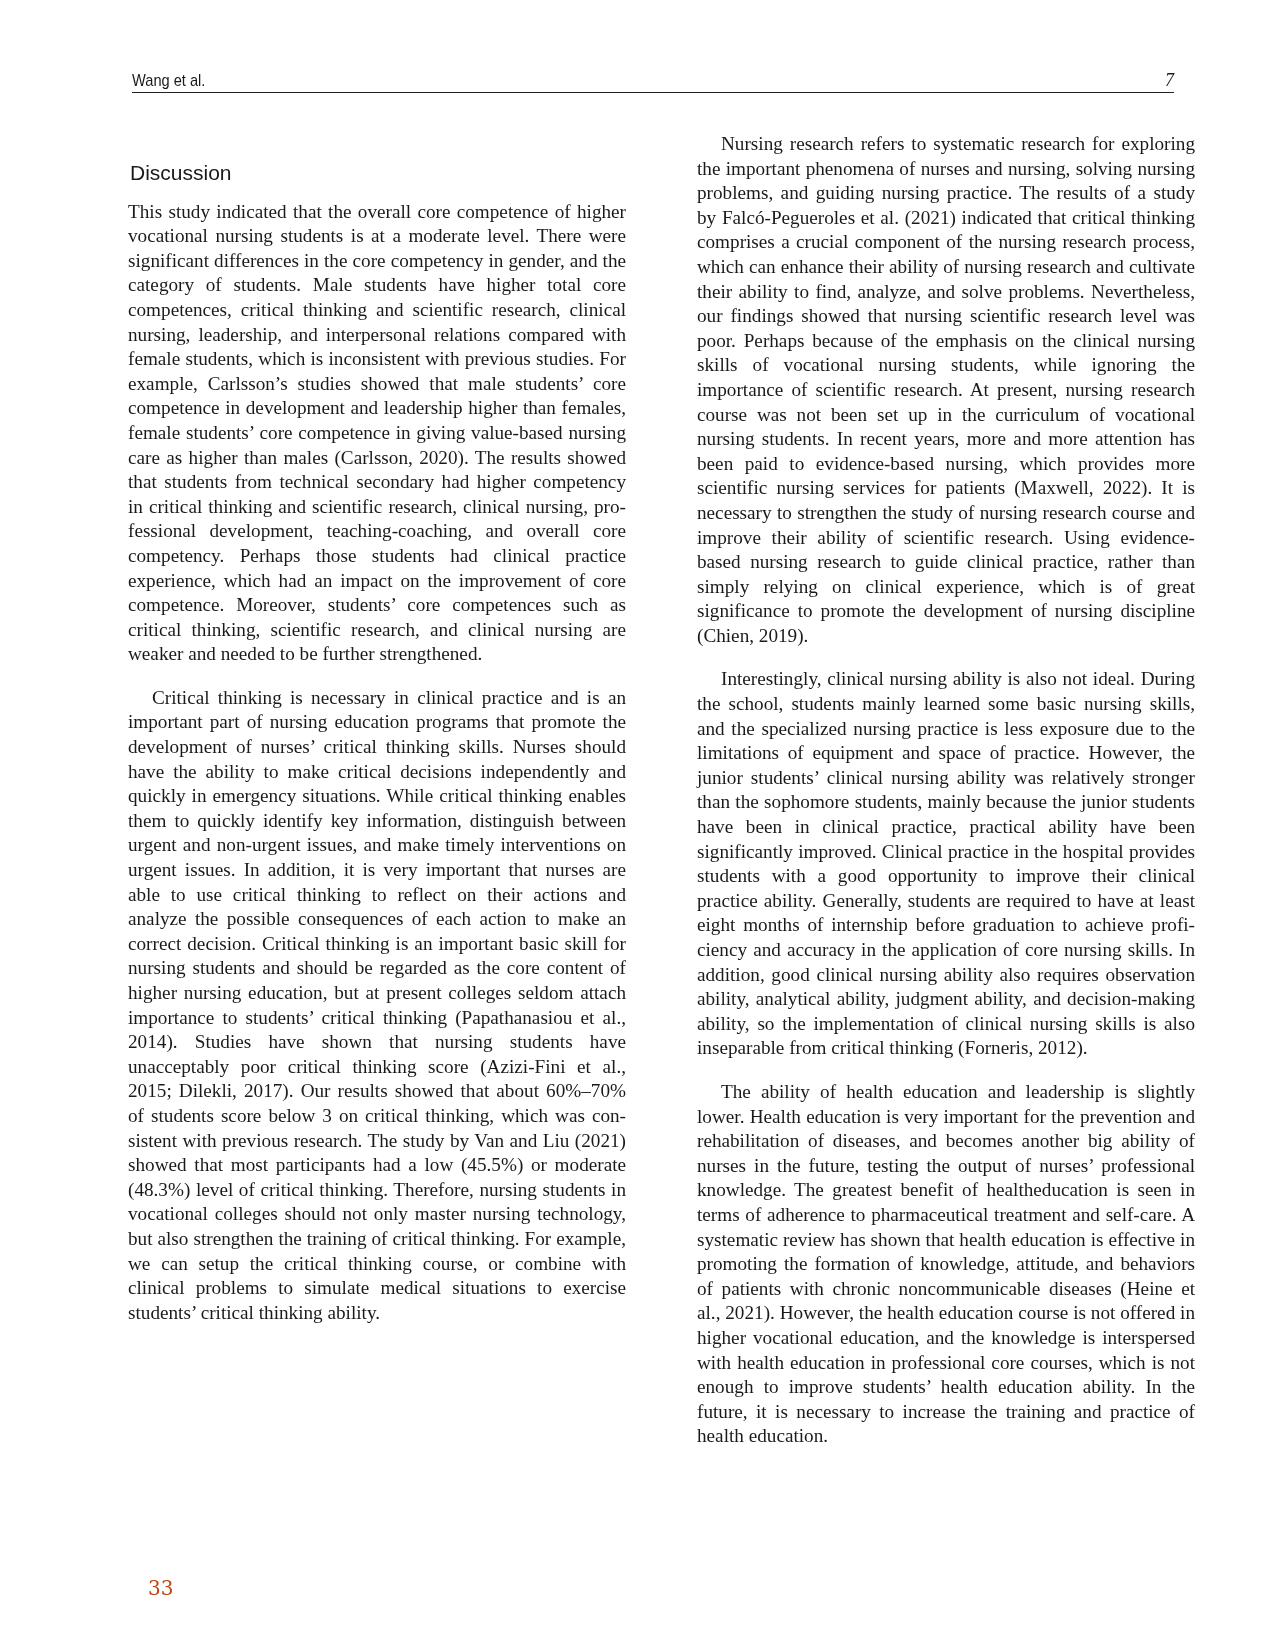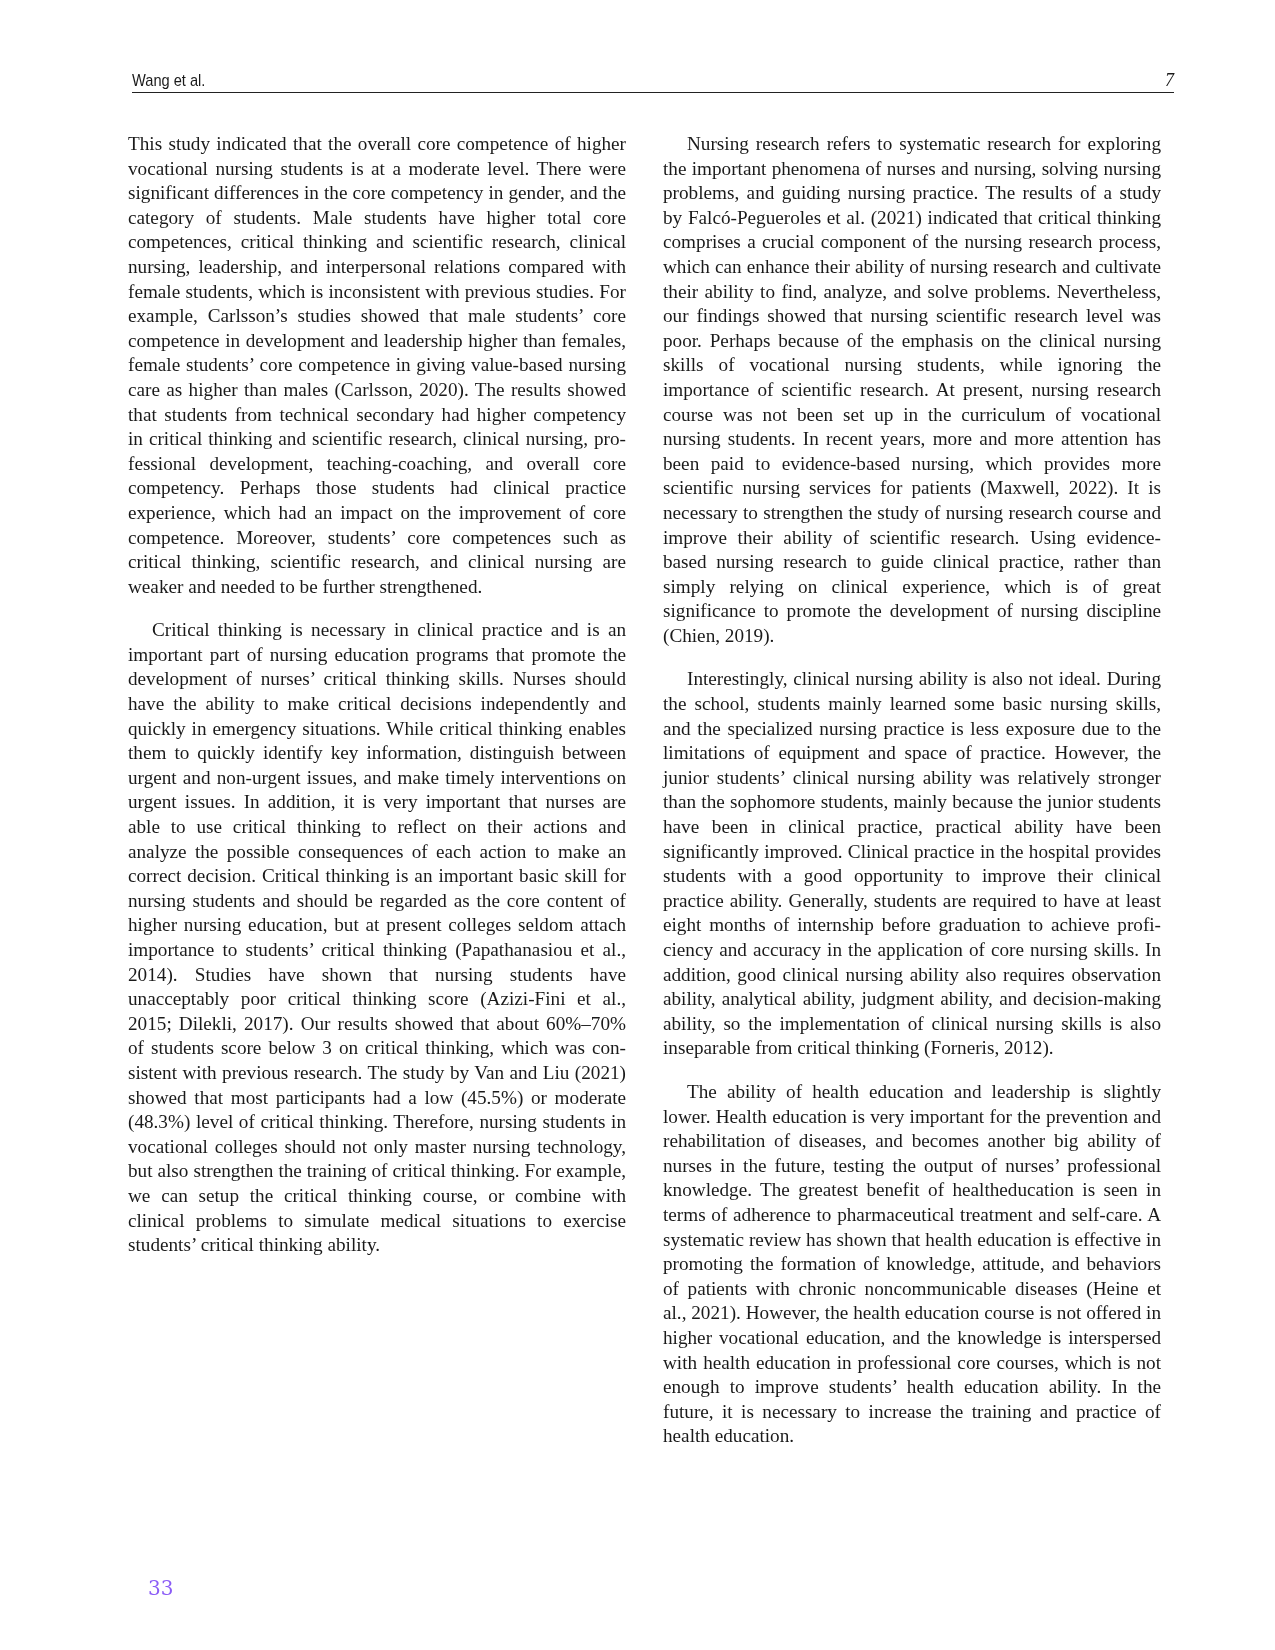--- a/index.html
+++ b/index.html
@@ -2,36 +2,37 @@
 <html><head>
 <meta charset="utf-8">
 <style>
   html, body { margin: 0; padding: 0; background: #ffffff; }
   body { width: 1275px; height: 1650px; position: relative; overflow: hidden; color: #1a1a1a; }
   .header { position: absolute; left: 132px; top: 68px; width: 1042px; height: 24px; border-bottom: 1.5px solid #222; }
   .header .author { position: absolute; left: 0; bottom: 1px; font-family: "Liberation Sans", sans-serif; font-size: 17px; transform: scaleX(0.86); transform-origin: left bottom; }
   .header .pnum { position: absolute; right: 0; bottom: 1px; font-family: "Liberation Serif", serif; font-size: 18px; font-style: italic; }
   .col { position: absolute; top: 132px; width: 498px; font-family: "Liberation Serif", serif; font-size: 19.2px; line-height: 24.6px; text-align: justify; hyphens: manual; }
   .col-left { left: 128px; }
-  .col-right { left: 663px; }
+  .col-right { left: 697px; }
   .col p { margin: 0; }
   .col p.indent { text-indent: 24px; }
   .col p + p { margin-top: 19px; }
   .heading { font-family: "Liberation Sans", sans-serif; font-size: 21px; margin: 29px 0 14px 2px; font-weight: normal; }
-  .footer-num { position: absolute; left: 148px; top: 1576px; font-family: "DejaVu Serif", serif; font-size: 20px; color: #8b5cf6; }
+  .footer-num { position: absolute; left: 148px; top: 1576px; font-family: "DejaVu Serif", serif; font-size: 20px; color: #c2410c; }
 </style>
 </head>
 <body>
 
 <div class="header">
   <span class="author">Wang et al.</span>
   <span class="pnum">7</span>
 </div>
 
 <div class="col col-left">
+  <h2 class="heading">Discussion</h2>
   <p>This study indicated that the overall core competence of higher vocational nursing students is at a moderate level. There were significant differences in the core competency in gender, and the category of students. Male students have higher total core competences, critical thinking and scientific research, clinical nursing, leadership, and interpersonal rela­tions compared with female students, which is inconsistent with previous studies. For example, Carlsson’s studies showed that male students’ core competence in development and leadership higher than females, female students’ core competence in giving value-based nursing care as higher than males (Carlsson, 2020). The results showed that stu­dents from technical secondary had higher competency in critical thinking and scientific research, clinical nursing, pro­fessional development, teaching-coaching, and overall core competency. Perhaps those students had clinical practice experience, which had an impact on the improvement of core competence. Moreover, students’ core competences such as critical thinking, scientific research, and clinical nursing are weaker and needed to be further strengthened.</p>
   <p class="indent">Critical thinking is necessary in clinical practice and is an important part of nursing education programs that promote the development of nurses’ critical thinking skills. Nurses should have the ability to make critical decisions indepen­dently and quickly in emergency situations. While critical thinking enables them to quickly identify key information, distinguish between urgent and non-urgent issues, and make timely interventions on urgent issues. In addition, it is very important that nurses are able to use critical thinking to reflect on their actions and analyze the possible conse­quences of each action to make an correct decision. Critical thinking is an important basic skill for nursing students and should be regarded as the core content of higher nursing edu­cation, but at present colleges seldom attach importance to students’ critical thinking (Papathanasiou et al., 2014). Studies have shown that nursing students have unacceptably poor critical thinking score (Azizi-Fini et al., 2015; Dilekli, 2017). Our results showed that about 60%–70% of students score below 3 on critical thinking, which was con­sistent with previous research. The study by Van and Liu (2021) showed that most participants had a low (45.5%) or moderate (48.3%) level of critical thinking. Therefore, nursing students in vocational colleges should not only master nursing technology, but also strengthen the training of critical thinking. For example, we can setup the critical think­ing course, or combine with clinical problems to simulate medical situations to exercise students’ critical thinking ability.</p>
 </div>
 
 <div class="col col-right">
   <p class="indent">Nursing research refers to systematic research for explor­ing the important phenomena of nurses and nursing, solving nursing problems, and guiding nursing practice. The results of a study by Falcó-Pegueroles et al. (2021) indicated that critical thinking comprises a crucial component of the nursing research process, which can enhance their ability of nursing research and cultivate their ability to find, analyze, and solve problems. Nevertheless, our findings showed that nursing scientific research level was poor. Perhaps because of the emphasis on the clinical nursing skills of vocational nursing students, while ignoring the importance of scientific research. At present, nursing research course was not been set up in the curriculum of vocational nursing students. In recent years, more and more attention has been paid to evidence-based nursing, which provides more scientific nursing ser­vices for patients (Maxwell, 2022). It is necessary to strengthen the study of nursing research course and improve their ability of scientific research. Using evidence-based nursing research to guide clinical practice, rather than simply relying on clinical experience, which is of great significance to promote the development of nursing dis­cipline (Chien, 2019).</p>
   <p class="indent">Interestingly, clinical nursing ability is also not ideal. During the school, students mainly learned some basic nursing skills, and the specialized nursing practice is less exposure due to the limitations of equipment and space of practice. However, the junior students’ clinical nursing ability was relatively stronger than the sophomore students, mainly because the junior students have been in clinical prac­tice, practical ability have been significantly improved. Clinical practice in the hospital provides students with a good opportunity to improve their clinical practice ability. Generally, students are required to have at least eight months of internship before graduation to achieve profi­ciency and accuracy in the application of core nursing skills. In addition, good clinical nursing ability also requires observation ability, analytical ability, judgment ability, and decision-making ability, so the implementation of clinical nursing skills is also inseparable from critical thinking (Forneris, 2012).</p>
   <p class="indent">The ability of health education and leadership is slightly lower. Health education is very important for the prevention and rehabilitation of diseases, and becomes another big ability of nurses in the future, testing the output of nurses’ professional knowledge. The greatest benefit of healtheduca­tion is seen in terms of adherence to pharmaceutical treatment and self-care. A systematic review has shown that health edu­cation is effective in promoting the formation of knowledge, attitude, and behaviors of patients with chronic noncommu­nicable diseases (Heine et al., 2021). However, the health education course is not offered in higher vocational educa­tion, and the knowledge is interspersed with health education in professional core courses, which is not enough to improve students’ health education ability. In the future, it is necessary to increase the training and practice of health education.</p>
 </div>
 

